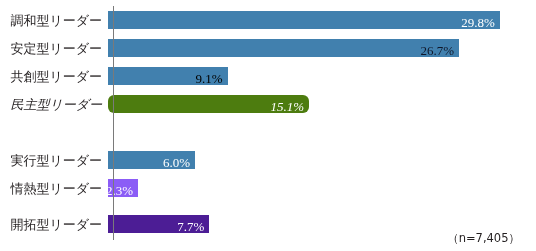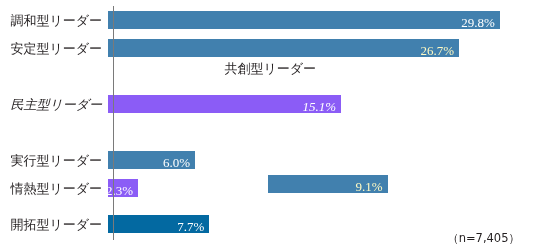--- a/index.html
+++ b/index.html
@@ -100,38 +100,38 @@
         <div class="bar" style="width: 391.9px; background: rgb(65, 128, 174);">
           <span class="bar-value" style="color: rgb(255, 255, 255);">29.8%</span>
         </div>
       </div>
     </div>
 
     <div class="row" style="top:34px;">
       <div class="cat-label">安定型リーダー</div>
       <div class="bar-wrap">
         <div class="bar" style="width: 351.1px; background: rgb(65, 128, 174);">
-          <span class="bar-value" style="color: #fef9c3;">26.7%</span>
+          <span class="bar-value" style="color: #0f172a;">26.7%</span>
         </div>
       </div>
     </div>
 
-    <div class="row" style="top:62px;flex-direction:column;">
+    <div class="row" style="top:62px;">
       <div class="cat-label">共創型リーダー</div>
       <div class="bar-wrap">
         <div class="bar" style="width: 119.7px; background: rgb(65, 128, 174);">
-          <span class="bar-value" style="color: #fef9c3;">9.1%</span>
+          <span class="bar-value" style="color: #000000;">9.1%</span>
         </div>
       </div>
     </div>
 
     <div class="row" style="top:90px;font-style:italic;">
       <div class="cat-label">民主型リーダー</div>
       <div class="bar-wrap">
-        <div class="bar" style="width: 233px; background: #8b5cf6;">
+        <div class="bar" style="width: 201px; background: #4d7c0f; border-radius: 6px;">
           <span class="bar-value" style="color: rgb(255, 255, 255);">15.1%</span>
         </div>
       </div>
     </div>
 
 
     <div class="row" style="top:146px;">
       <div class="cat-label">実行型リーダー</div>
       <div class="bar-wrap">
         <div class="bar" style="width: 87px; background: rgb(65, 128, 174);">
@@ -145,21 +145,21 @@
       <div class="bar-wrap">
         <div class="bar" style="width: 30.2px; background: #8b5cf6;">
           <span class="bar-value" style="color: rgb(255, 255, 255);">2.3%</span>
         </div>
       </div>
     </div>
 
     <div class="row" style="top:202px;margin-top:8px;">
       <div class="cat-label">開拓型リーダー</div>
       <div class="bar-wrap">
-        <div class="bar" style="width: 101.3px; background: #0369a1;">
+        <div class="bar" style="width: 101.3px; background: #4c1d95;">
           <span class="bar-value" style="color: rgb(255, 255, 255);">7.7%</span>
         </div>
       </div>
     </div>
 
     <div id="axis-line" style="background: rgb(122, 122, 122);"></div>
 
   </div>
 
   <div id="footnote">（n=7,405）</div>

